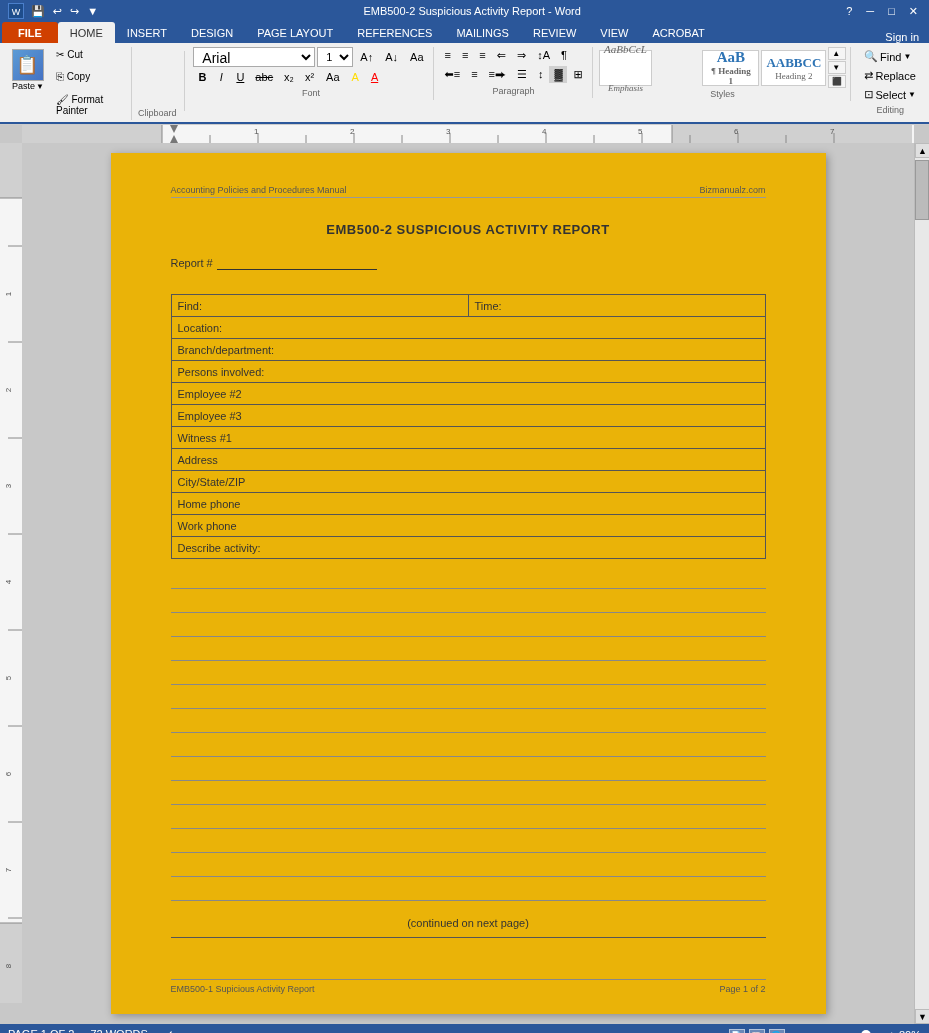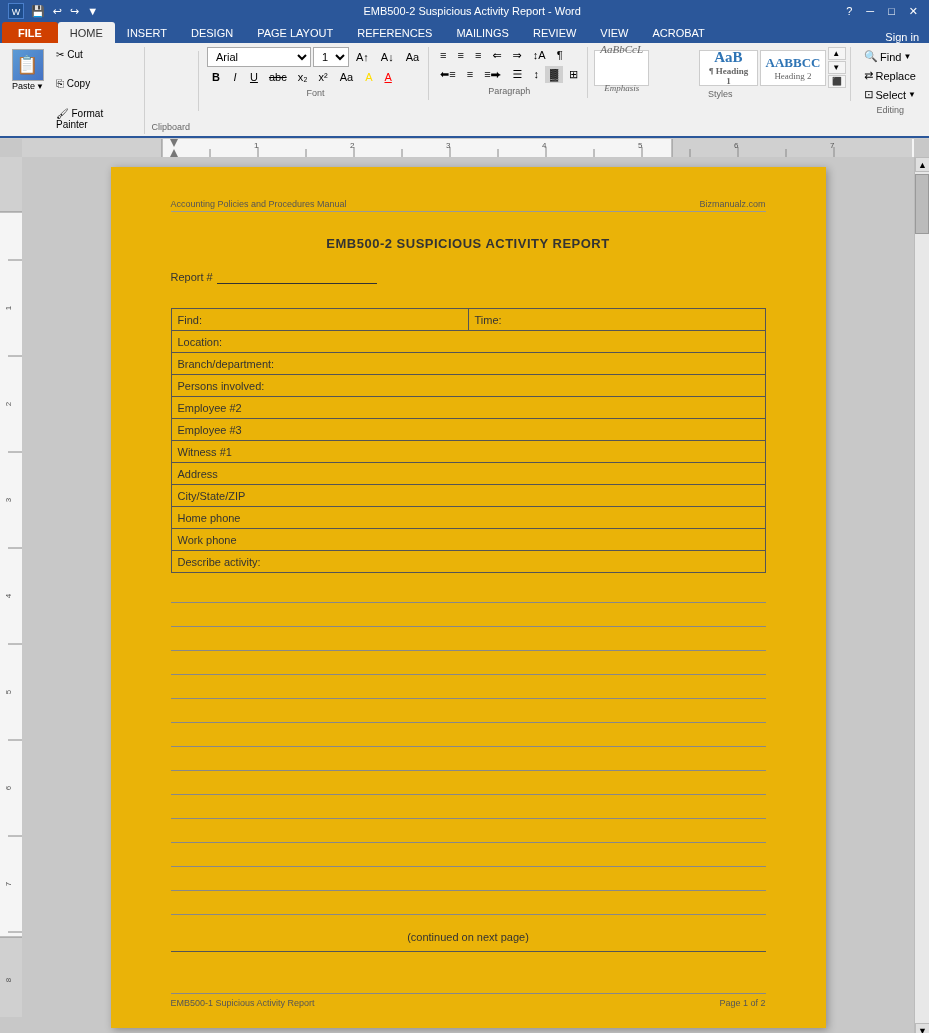--- a/index.html
+++ b/index.html
@@ -34,26 +34,26 @@
     }
     .ribbon-tab.active { background: #f0f0f0; color: #333; }
     .file-tab { background: #d04000; color: white; padding: 5px 16px 4px; font-size: 11px; font-weight: bold; cursor: pointer; }
 
     .ribbon-content { background: #f0f0f0; padding: 4px 2px 2px; display: flex; align-items: flex-start; gap: 2px; border-bottom: 2px solid #2b579a; }
 
     
     .clipboard-group { display: flex; flex-direction: row; align-items: stretch; border-right: 1px solid #d0d0d0; padding: 0 4px 2px; }
     .paste-btn { display: flex; flex-direction: column; align-items: center; cursor: pointer; padding: 2px 6px; }
     .paste-icon { width: 32px; height: 32px; background: linear-gradient(135deg, #5b9bd5, #4472c4); border: 1px solid #aaa; display: flex; align-items: center; justify-content: center; font-size: 18px; }
-    .clipboard-sub { display: flex; flex-direction: column; gap: 14px; padding: 0 2px; justify-content: center; }
+    .clipboard-sub { display: flex; flex-direction: column; gap: 7px; padding: 0 2px; justify-content: center; }
     .small-icon-btn { font-size: 10px; cursor: pointer; padding: 1px 3px; border: 1px solid transparent; }
     .font-row { display: flex; align-items: center; gap: 2px; margin-bottom: 2px; }
     .font-selector {
-      border: 1px solid #aaa; background: white; font-size: 11px;
-      padding: 1px 4px; width: 104px; cursor: pointer; height: 20px;
+      border: 1px solid #aaa; background: white; font-size: 14px;
+      padding: 1px 4px; width: 122px; cursor: pointer; height: 20px;
     }
     .size-selector { border: 1px solid #aaa; background: white; font-size: 11px; padding: 1px 4px; width: 36px; height: 20px; }
     .icon-btn { font-size: 11px; cursor: pointer; padding: 1px 4px; border: 1px solid transparent; }
     .format-btns { display: flex; gap: 1px; }
     .fmt-btn { font-size: 11px; cursor: pointer; padding: 1px 4px; border: 1px solid transparent; min-width: 18px; text-align: center; }
     .fmt-btn.bold { font-weight: bold; }
     .fmt-btn.italic { font-style: italic; }
     .fmt-btn.underline { text-decoration: underline; }
     .para-row { display: flex; gap: 1px; margin-bottom: 2px; }
     .edit-btn { display: flex; align-items: center; gap: 2px; font-size: 11px; cursor: pointer; padding: 2px 6px; border: 1px solid transparent; white-space: nowrap; }

